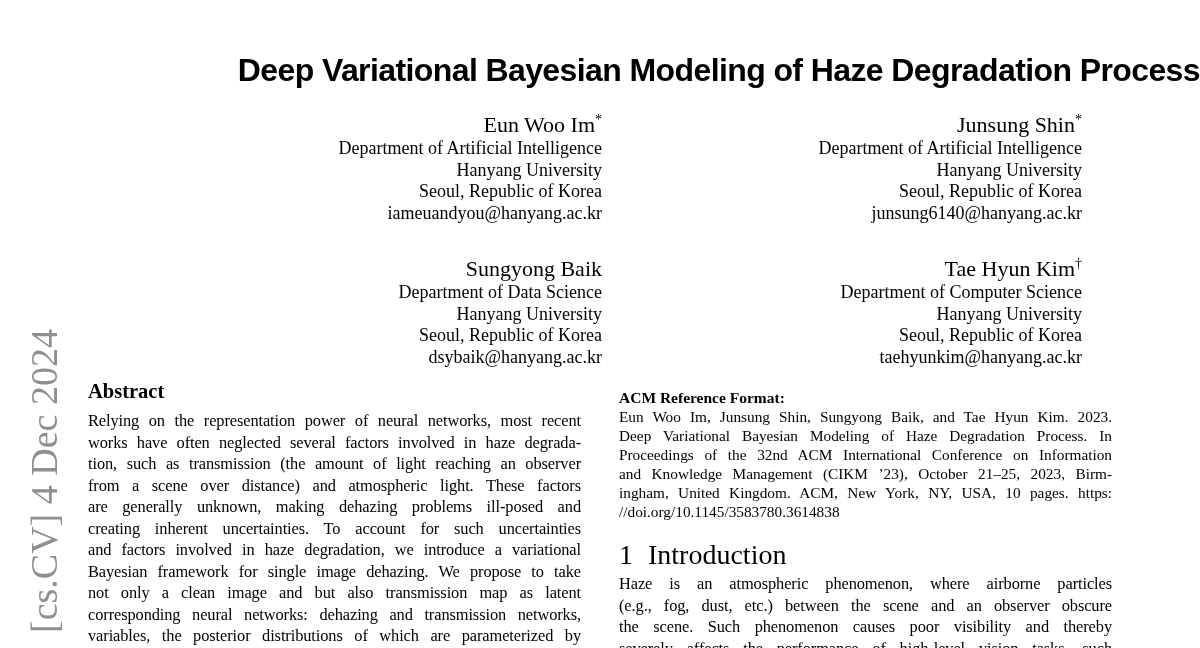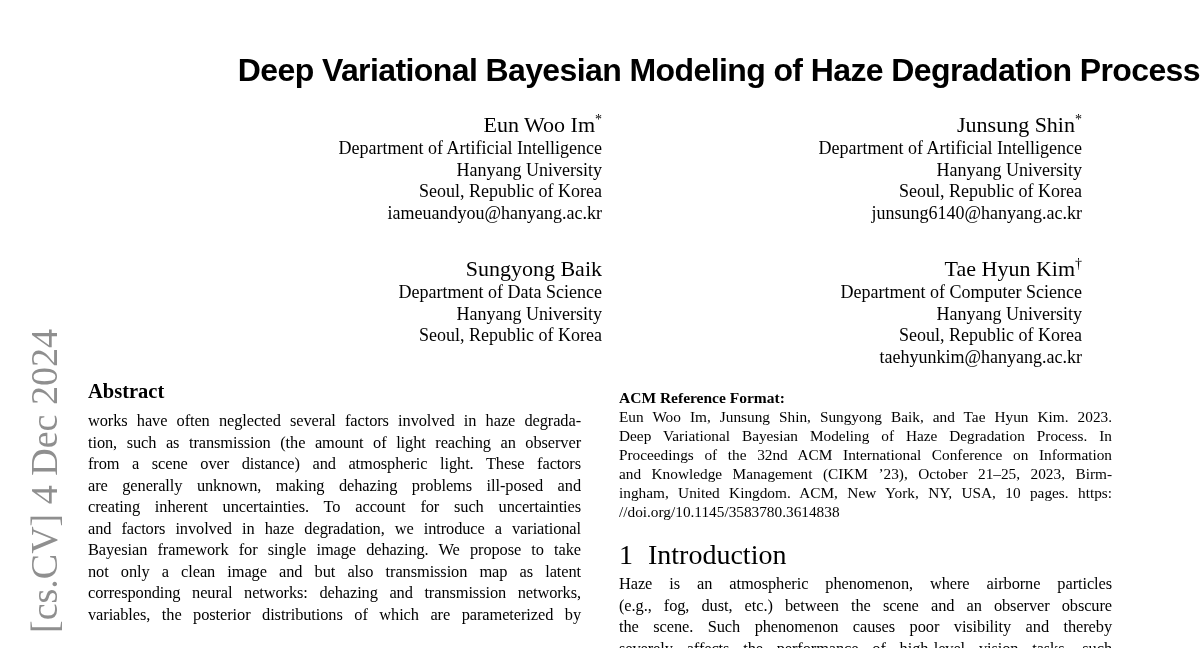--- a/index.html
+++ b/index.html
@@ -93,32 +93,34 @@
     <div class="author-line">Hanyang University</div>
     <div class="author-line">Seoul, Republic of Korea</div>
     <div class="author-line">junsung6140@hanyang.ac.kr</div>
   </div>
 
   <div class="author-block a3">
     <div class="author-name"><span>Sungyong Baik</span><sup></sup></div>
     <div class="author-line">Department of Data Science</div>
     <div class="author-line">Hanyang University</div>
     <div class="author-line">Seoul, Republic of Korea</div>
+    <div class="author-line">dsybaik@hanyang.ac.kr</div>
   </div>
 
   <div class="author-block a4">
     <div class="author-name"><span>Tae Hyun Kim</span><sup>†</sup></div>
     <div class="author-line">Department of Computer Science</div>
     <div class="author-line">Hanyang University</div>
     <div class="author-line">Seoul, Republic of Korea</div>
     <div class="author-line">taehyunkim@hanyang.ac.kr</div>
   </div>
 
   <div class="col col-left">
     <div class="abstract-heading">Abstract</div>
+    <div class="jline">Relying on the representation power of neural networks, most recent</div>
     <div class="jline">works have often neglected several factors involved in haze degrada-</div>
     <div class="jline">tion, such as transmission (the amount of light reaching an observer</div>
     <div class="jline">from a scene over distance) and atmospheric light. These factors</div>
     <div class="jline">are generally unknown, making dehazing problems ill-posed and</div>
     <div class="jline">creating inherent uncertainties. To account for such uncertainties</div>
     <div class="jline">and factors involved in haze degradation, we introduce a variational</div>
     <div class="jline">Bayesian framework for single image dehazing. We propose to take</div>
     <div class="jline">not only a clean image and but also transmission map as latent</div>
     <div class="jline">corresponding neural networks: dehazing and transmission networks,</div>
     <div class="jline">variables, the posterior distributions of which are parameterized by</div>

